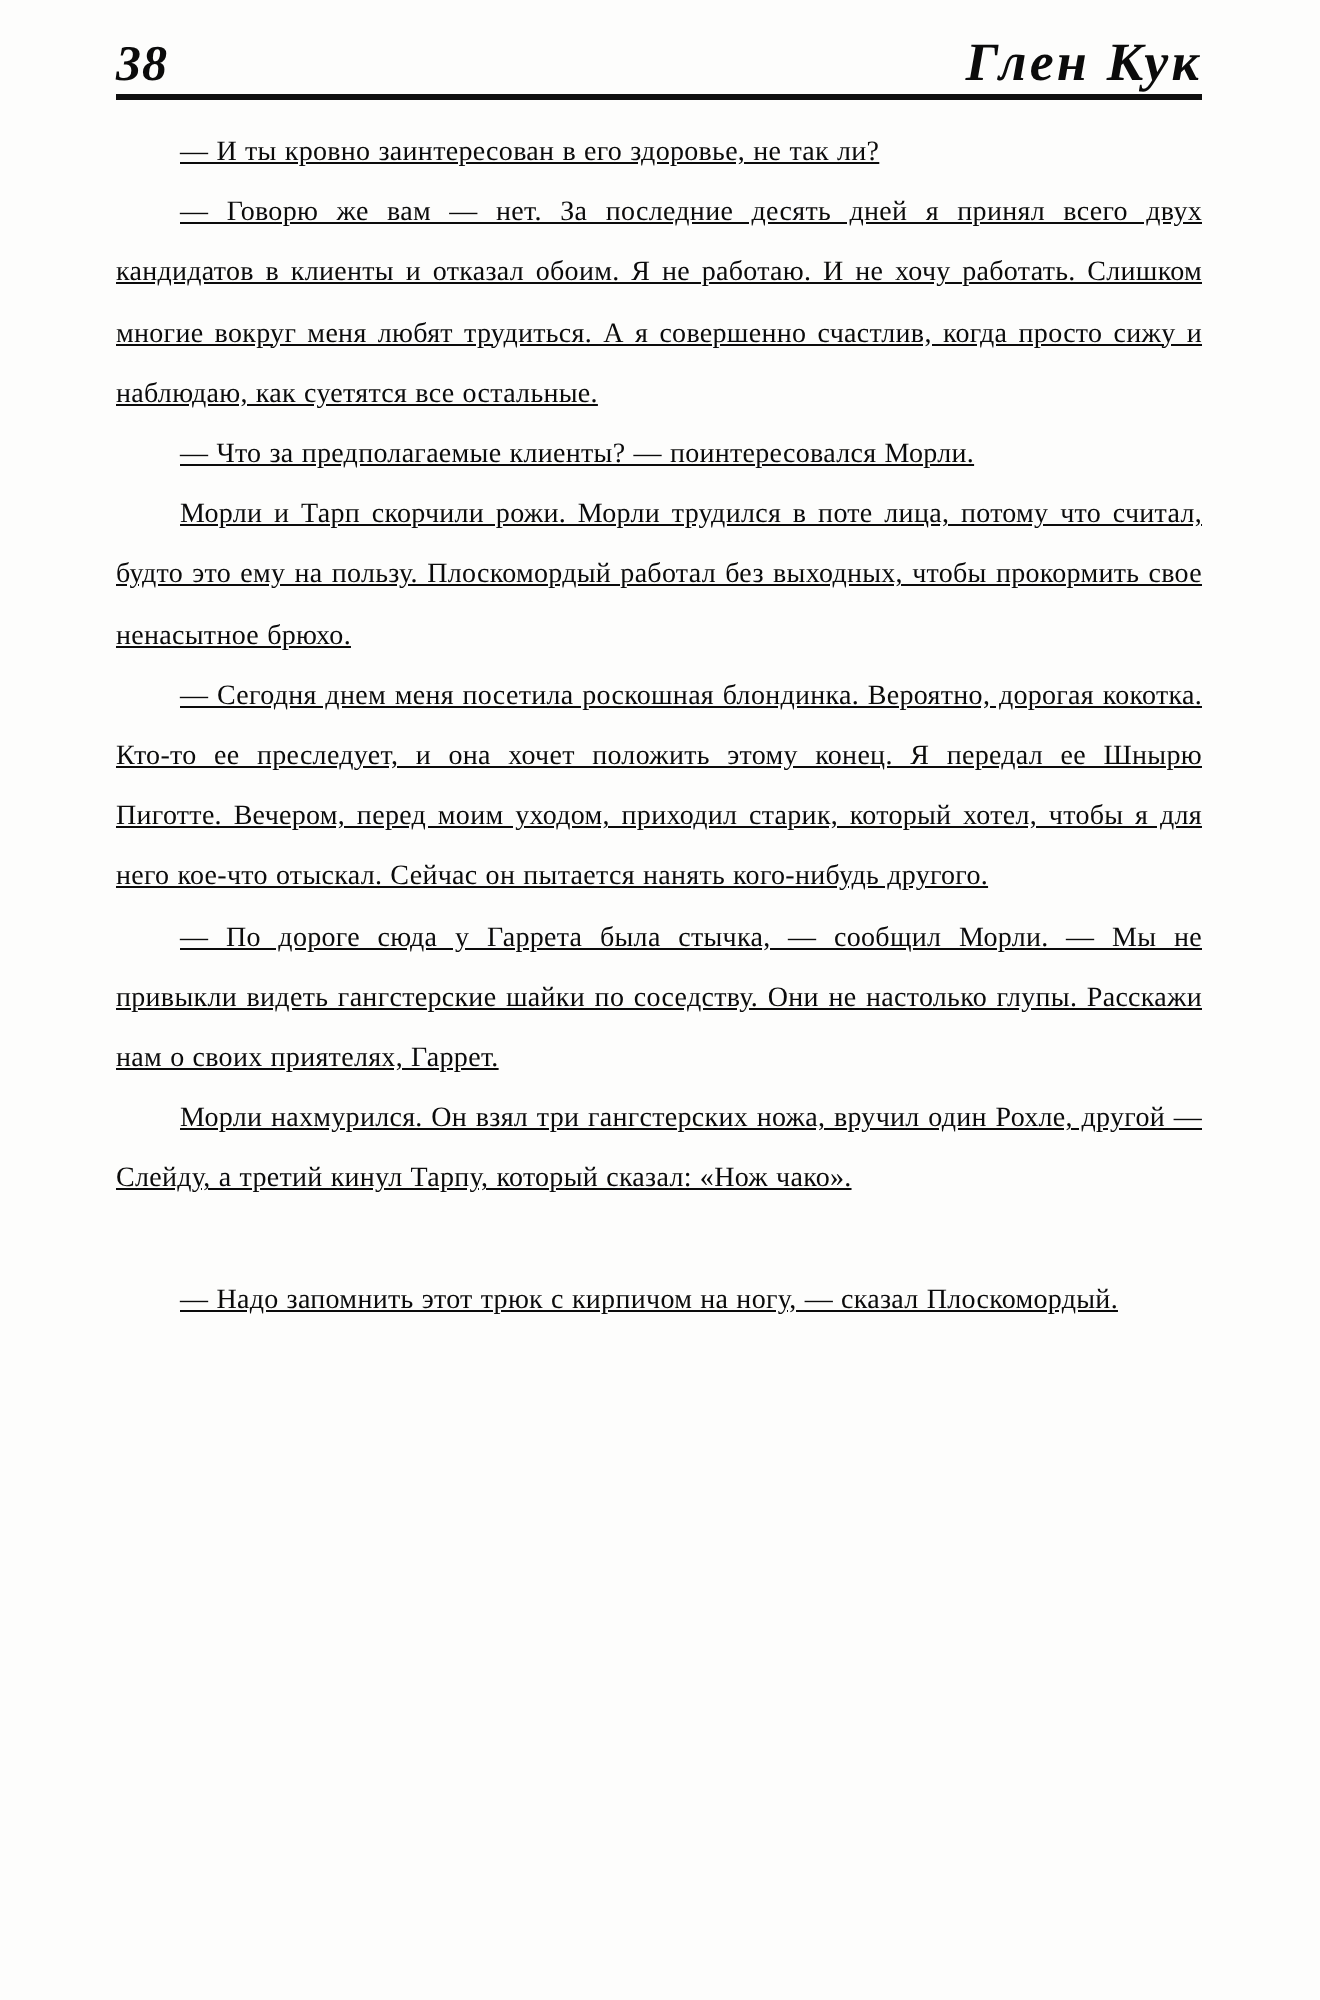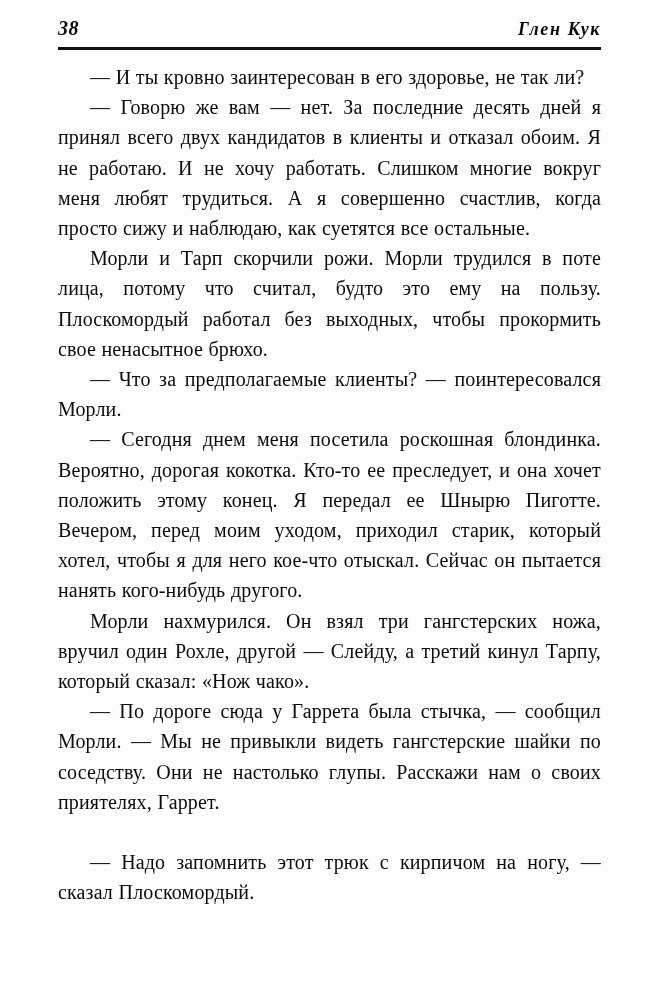--- a/index.html
+++ b/index.html
@@ -29,28 +29,28 @@
   }
   .header-row {
     display: flex;
     align-items: baseline;
     justify-content: space-between;
     height: 26px;
   }
   .folio {
     font-style: italic;
     font-weight: bold;
-    font-size: 20px;
+    font-size: 25px;
     letter-spacing: 0.5px;
     line-height: 1;
   }
   .running-title {
     font-style: italic;
     font-weight: bold;
-    font-size: 18px;
+    font-size: 27px;
     letter-spacing: 1.6px;
     line-height: 1;
     white-space: nowrap;
   }
   .header-rule {
     margin-top: 3px;
     width: 100%;
     height: 3px;
     background: #101010;
   }
@@ -60,25 +60,26 @@
     position: absolute;
     left: 58px;
     top: 62px;
     width: 543px;
   }
   p.para {
     margin: 0;
     text-align: justify;
     text-align-last: left;
     text-indent: 32px;
-    font-size: 20px;
+    font-size: 14px;
     line-height: 30.2px;
     letter-spacing: 0.15px;
     word-spacing: 0.4px;
     hyphens: manual;
+    text-decoration: underline;
     -webkit-hyphens: manual;
   }
   p.para.gap-before {
     margin-top: 30px;
   }
 </style>
 </head>
 <body>
 
 <div class="page">
@@ -87,21 +88,21 @@
     <div class="header-row">
       <span class="folio">38</span>
       <span class="running-title">Глен Кук</span>
     </div>
     <div class="header-rule"></div>
   </div>
 
   <div class="textblock">
       <p class="para">— И ты кровно заинтересован в его здоровье, не так ли?</p>
       <p class="para">— Говорю же вам — нет. За последние десять дней я принял всего двух кандидатов в клиенты и отказал обоим. Я не работаю. И не хочу работать. Слишком многие вокруг меня любят трудиться. А я совершенно счастлив, когда просто сижу и наблюдаю, как суетятся все остальные.</p>
+      <p class="para">— Что за предполагаемые клиенты? — поинтересовался Морли.</p>
       <p class="para">Морли и Тарп скорчили рожи. Морли трудился в поте лица, потому что считал, будто это ему на пользу. Плоскомордый работал без выходных, чтобы прокормить свое ненасытное брюхо.</p>
-      <p class="para">— Что за предполагаемые клиенты? — поинтересовался Морли.</p>
       <p class="para">— Сегодня днем меня посетила роскошная блондинка. Вероятно, дорогая кокотка. Кто-то ее преследует, и она хочет положить этому конец. Я передал ее Шнырю Пиготте. Вечером, перед моим уходом, приходил старик, который хотел, чтобы я для него кое-что отыскал. Сейчас он пытается нанять кого-нибудь другого.</p>
+      <p class="para">— По дороге сюда у Гаррета была стычка, — сообщил Морли. — Мы не привыкли видеть гангстерские шайки по соседству. Они не настолько глупы. Расскажи нам о своих приятелях, Гаррет.</p>
       <p class="para">Морли нахмурился. Он взял три гангстерских ножа, вручил один Рохле, другой — Слейду, а третий кинул Тарпу, который сказал: «Нож чако».</p>
-      <p class="para">— По дороге сюда у Гаррета была стычка, — сообщил Морли. — Мы не привыкли видеть гангстерские шайки по соседству. Они не настолько глупы. Расскажи нам о своих приятелях, Гаррет.</p>
       <p class="para gap-before">— Надо запомнить этот трюк с кирпичом на ногу, — сказал Плоскомордый.</p>
     </div>
 
 </div>
 
 </body></html>

